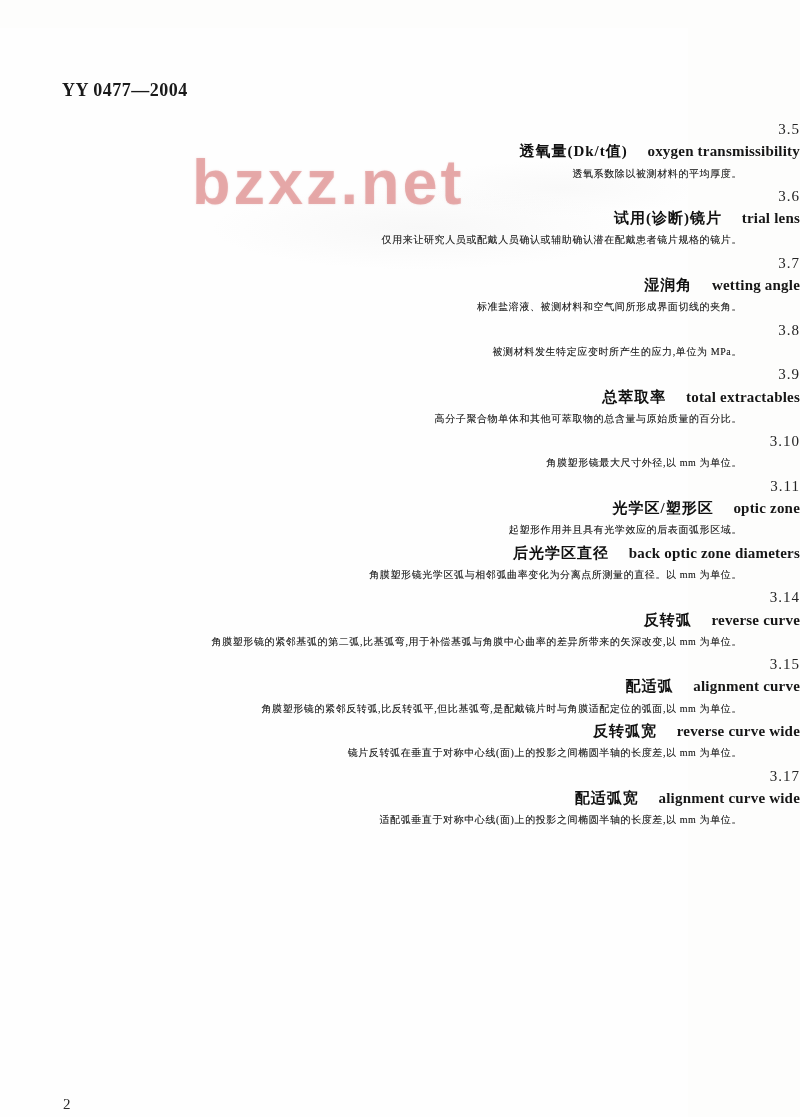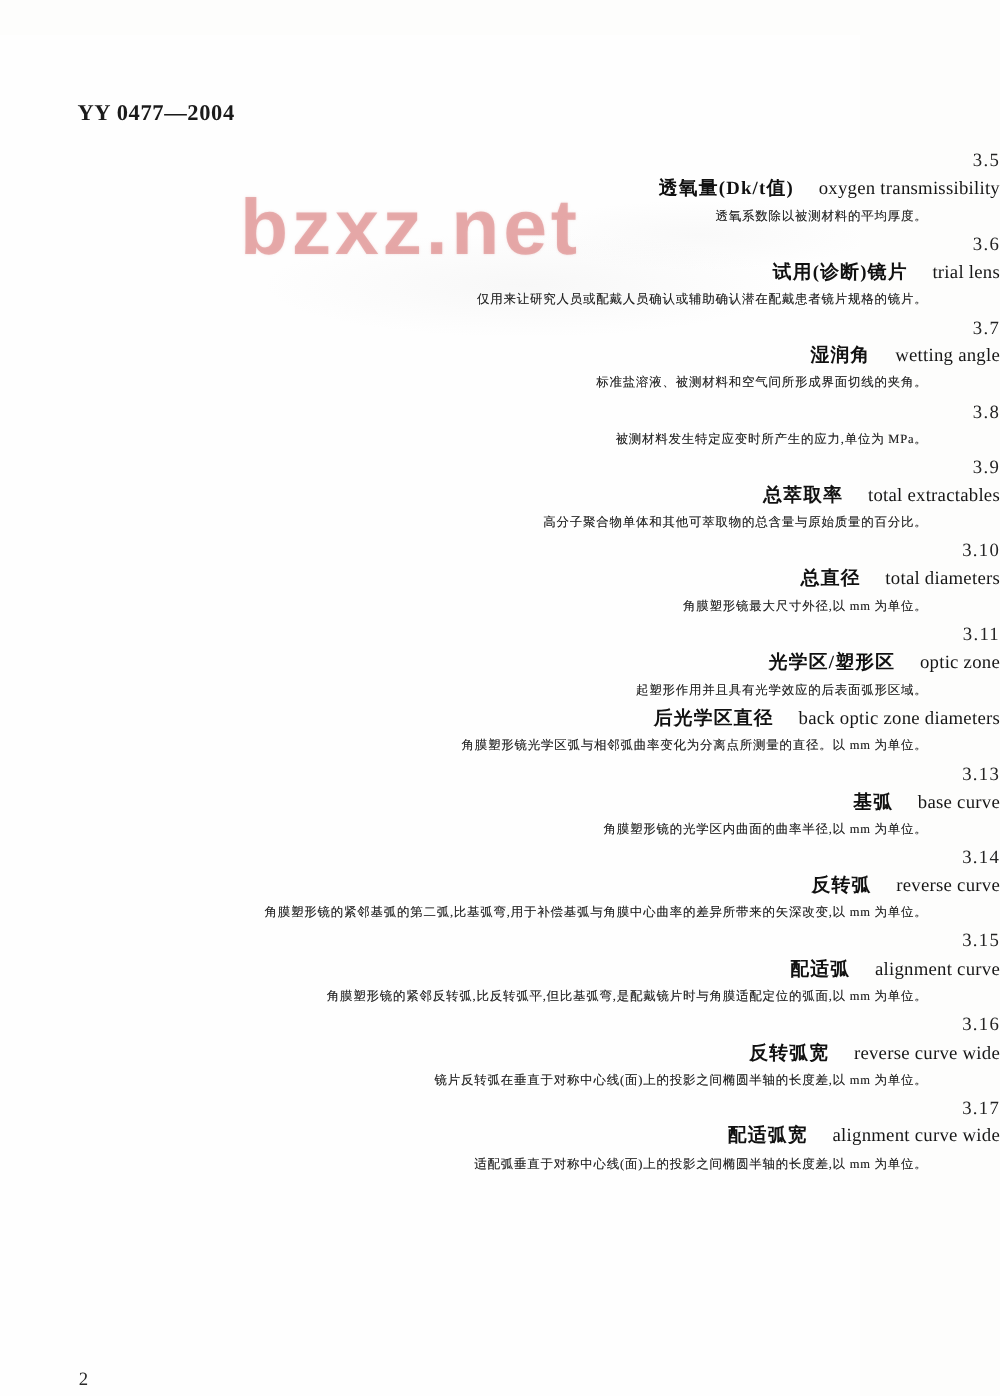--- a/index.html
+++ b/index.html
@@ -60,21 +60,21 @@
     font-size:15px;
     line-height:22.3px;
     white-space:nowrap;
   }
   .term-zh{
     font-weight:bold;
     letter-spacing:1px;
     color:#111;
   }
   .term-en{
-    font-weight:normal;
+    font-weight:bold;
     margin-left:16px;
     letter-spacing:0.2px;
     color:#161616;
   }
   .definition{
     margin:0 58px 0 64px;
     text-indent:39px;
     font-size:10px;
     line-height:22.3px;
     letter-spacing:0.6px;
@@ -134,73 +134,60 @@
     <div class="sec-num">3.9</div>
     <div class="term-line">
       <span class="term-zh">总萃取率</span>
       <span class="term-en">total extractables</span>
     </div>
     <p class="definition">高分子聚合物单体和其他可萃取物的总含量与原始质量的百分比。</p>
   </section>
 
   <section class="term-section">
     <div class="sec-num">3.10</div>
-    <div class="term-line">
-      <span class="term-zh">总直径</span>
-      <span class="term-en">total diameters</span>
-    </div>
     <p class="definition">角膜塑形镜最大尺寸外径,以 mm 为单位。</p>
   </section>
 
   <section class="term-section">
     <div class="sec-num">3.11</div>
     <div class="term-line">
       <span class="term-zh">光学区/塑形区</span>
       <span class="term-en">optic zone</span>
     </div>
     <p class="definition">起塑形作用并且具有光学效应的后表面弧形区域。</p>
   </section>
 
   <section class="term-section">
     <div class="term-line">
       <span class="term-zh">后光学区直径</span>
       <span class="term-en">back optic zone diameters</span>
     </div>
     <p class="definition">角膜塑形镜光学区弧与相邻弧曲率变化为分离点所测量的直径。以 mm 为单位。</p>
   </section>
 
-  <section class="term-section">
-    <div class="sec-num">3.13</div>
-    <div class="term-line">
-      <span class="term-zh">基弧</span>
-      <span class="term-en">base curve</span>
-    </div>
-    <p class="definition">角膜塑形镜的光学区内曲面的曲率半径,以 mm 为单位。</p>
-  </section>
 
   <section class="term-section">
     <div class="sec-num">3.14</div>
     <div class="term-line">
       <span class="term-zh">反转弧</span>
       <span class="term-en">reverse curve</span>
     </div>
     <p class="definition">角膜塑形镜的紧邻基弧的第二弧,比基弧弯,用于补偿基弧与角膜中心曲率的差异所带来的矢深改变,以 mm 为单位。</p>
   </section>
 
   <section class="term-section">
     <div class="sec-num">3.15</div>
     <div class="term-line">
       <span class="term-zh">配适弧</span>
       <span class="term-en">alignment curve</span>
     </div>
     <p class="definition">角膜塑形镜的紧邻反转弧,比反转弧平,但比基弧弯,是配戴镜片时与角膜适配定位的弧面,以 mm 为单位。</p>
   </section>
 
   <section class="term-section">
-    <div class="sec-num">3.16</div>
     <div class="term-line">
       <span class="term-zh">反转弧宽</span>
       <span class="term-en">reverse curve wide</span>
     </div>
     <p class="definition">镜片反转弧在垂直于对称中心线(面)上的投影之间椭圆半轴的长度差,以 mm 为单位。</p>
   </section>
 
   <section class="term-section">
     <div class="sec-num">3.17</div>
     <div class="term-line">

